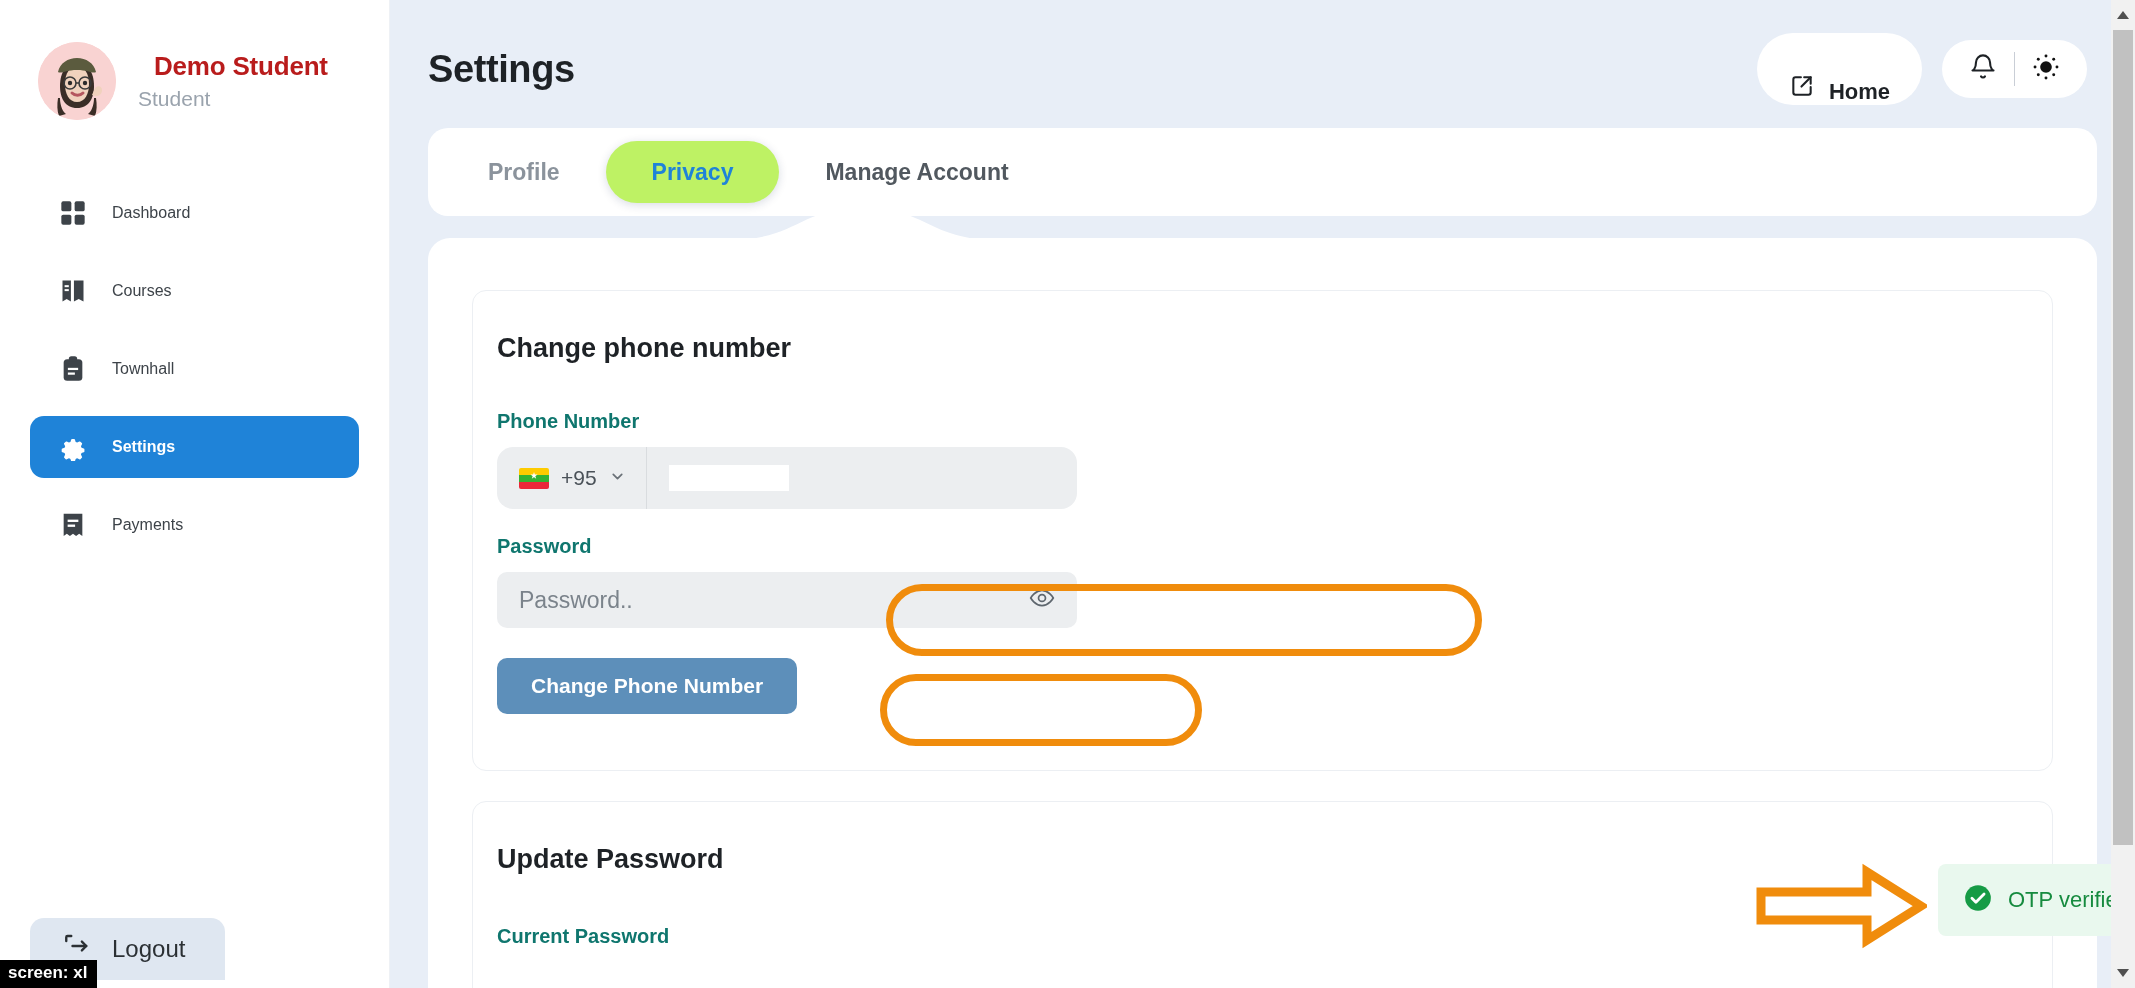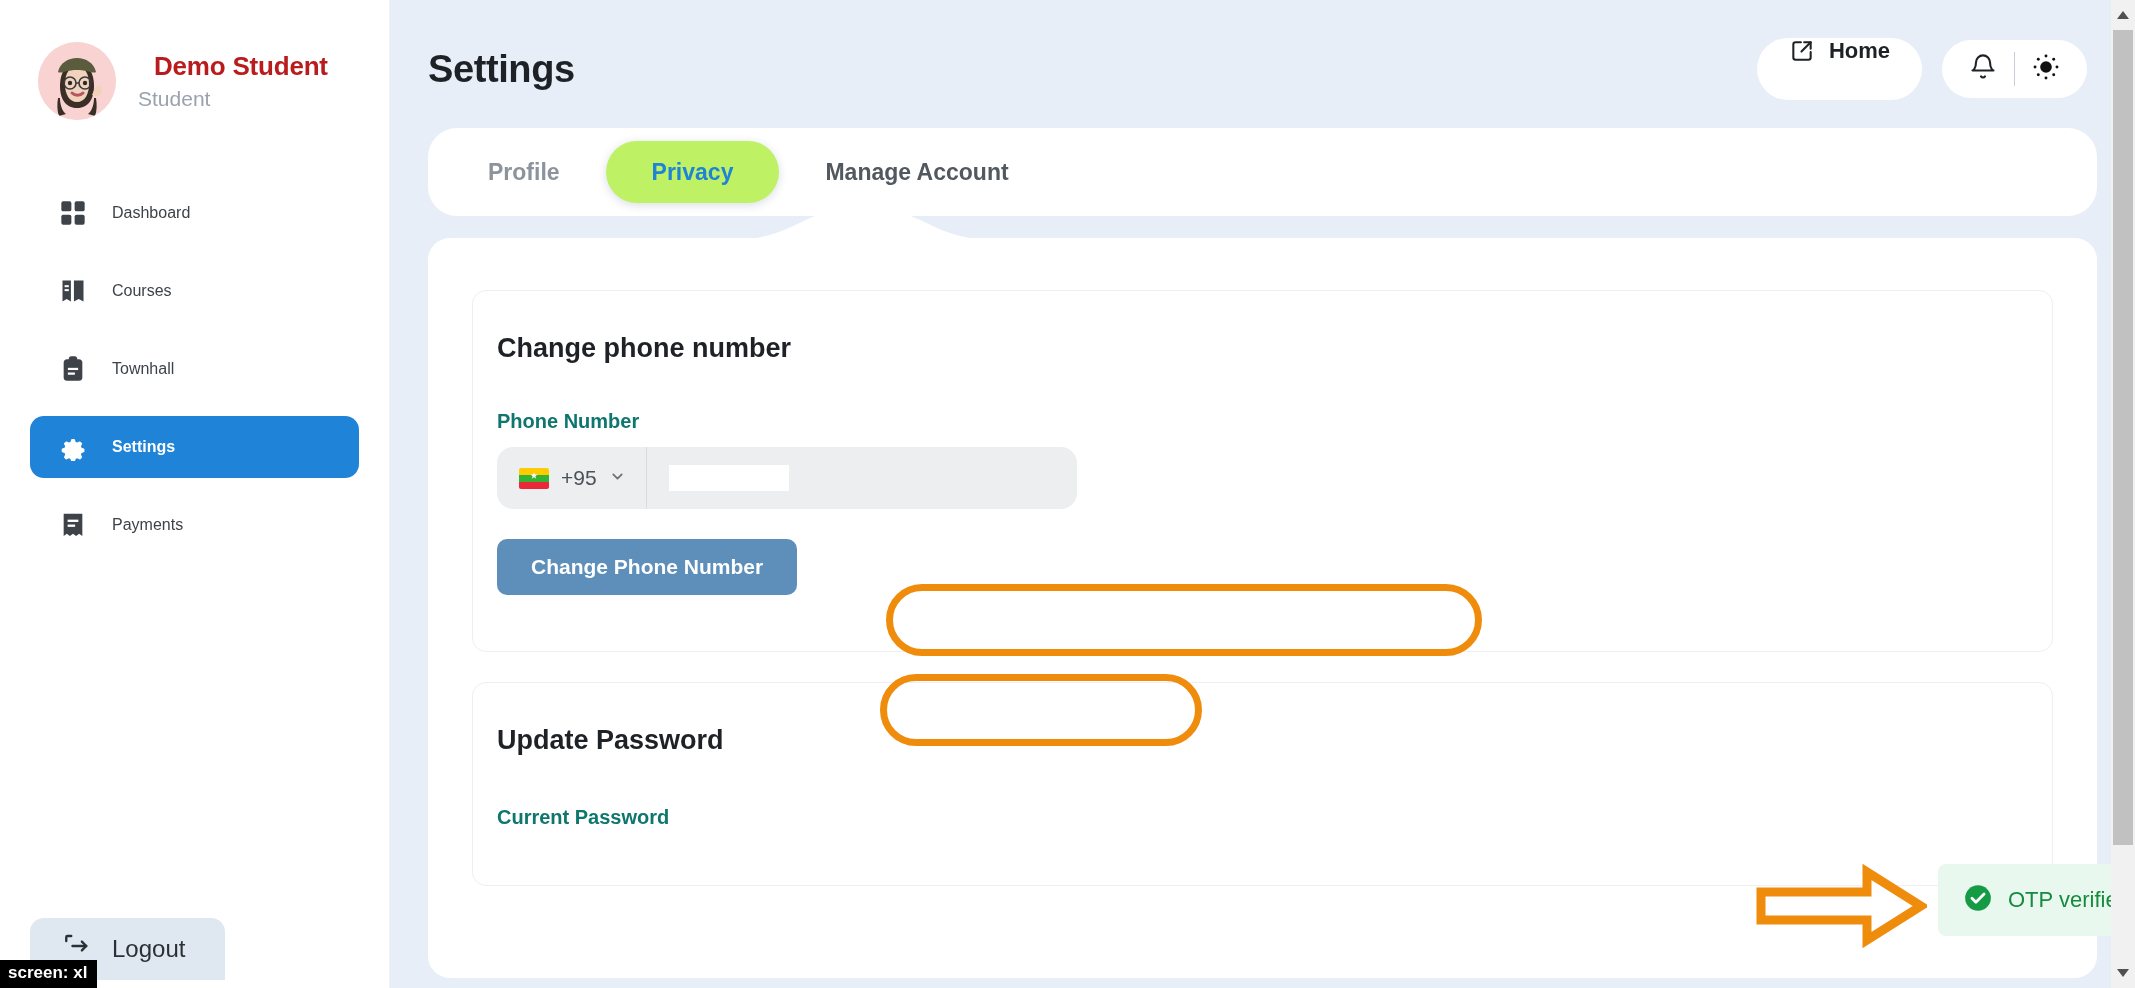--- a/index.html
+++ b/index.html
@@ -59,39 +59,39 @@
     flex: 1 1 auto; height: 988px; background: #e8eef7;
     position: relative; overflow: hidden;
   }
   .topbar {
     display: flex; align-items: center; justify-content: space-between;
     padding: 30px 48px 0 38px; height: 108px;
   }
   .page-title { font-size: 38px; font-weight: 700; color: #1e2226; letter-spacing: -0.4px; }
   .top-actions { display: flex; align-items: center; gap: 20px; }
   .home-btn {
-    display: flex; align-items: flex-start; gap: 14px;
+    display: flex; align-items: flex-end; gap: 14px;
     background: #ffffff; border-radius: 999px;
-    height: 62px; padding: 0 32px;
+    height: 72px; padding: 0 32px;
     font-size: 22px; font-weight: 600; color: #1e2226; cursor: pointer;
   }
   .icon-group {
     display: flex; align-items: center;
     background: #ffffff; border-radius: 999px; height: 58px; padding: 0 10px;
   }
   .icon-btn {
     width: 62px; height: 58px; display: flex; align-items: center; justify-content: center;
     cursor: pointer;
   }
   .vdiv { width: 1px; height: 34px; background: #c9ced6; }
 
   
   .tabs-bar {
     margin: 20px 38px 0 38px;
-    background: #ffffff; border-radius: 29px;
+    background: #ffffff; border-radius: 20px;
     height: 88px; display: flex; align-items: center; padding: 0 14px;
   }
   .tab {
     font-size: 23px; font-weight: 600; color: #51585f;
     padding: 0 46px; height: 62px; display: flex; align-items: center;
     border-radius: 999px; cursor: pointer;
   }
   .tab.muted { color: #8b939c; }
   .tab.active {
     background: #bef264; color: #1f83d8;
@@ -367,20 +367,32 @@
                 <svg width="17" height="17" viewBox="0 0 24 24" fill="none" stroke="#6a7178" stroke-width="2.4" stroke-linecap="round" stroke-linejoin="round">
                     <path d="M6 9l6 6 6-6"></path>
                   </svg>
               </span>
             </div>
             <div class="phone-div"></div>
             <div class="phone-val"></div>
           </div>
         </div>
 
+        <div style="margin-top:26px;">
+          <div class="field-label">Password</div>
+          <div class="pw-wrap">
+            <div class="pw-field">Password..</div>
+            <span class="eye">
+              <svg width="26" height="26" viewBox="0 0 24 24" fill="none" stroke="#5e666e" stroke-width="1.6">
+                <path d="M1.6 12s4-7 10.4-7 10.4 7 10.4 7-4 7-10.4 7S1.6 12 1.6 12z"></path>
+                <circle cx="12" cy="12" r="3.2"></circle>
+              </svg>
+            </span>
+          </div>
+        </div>
 
         <button class="primary-btn">Change Phone Number</button>
       </div>
 
       <div class="panel">
         <div class="panel-title">Update Password</div>
         <div class="field-label" style="margin-top:50px;">Current Password</div>
       </div>
     </section>
 

